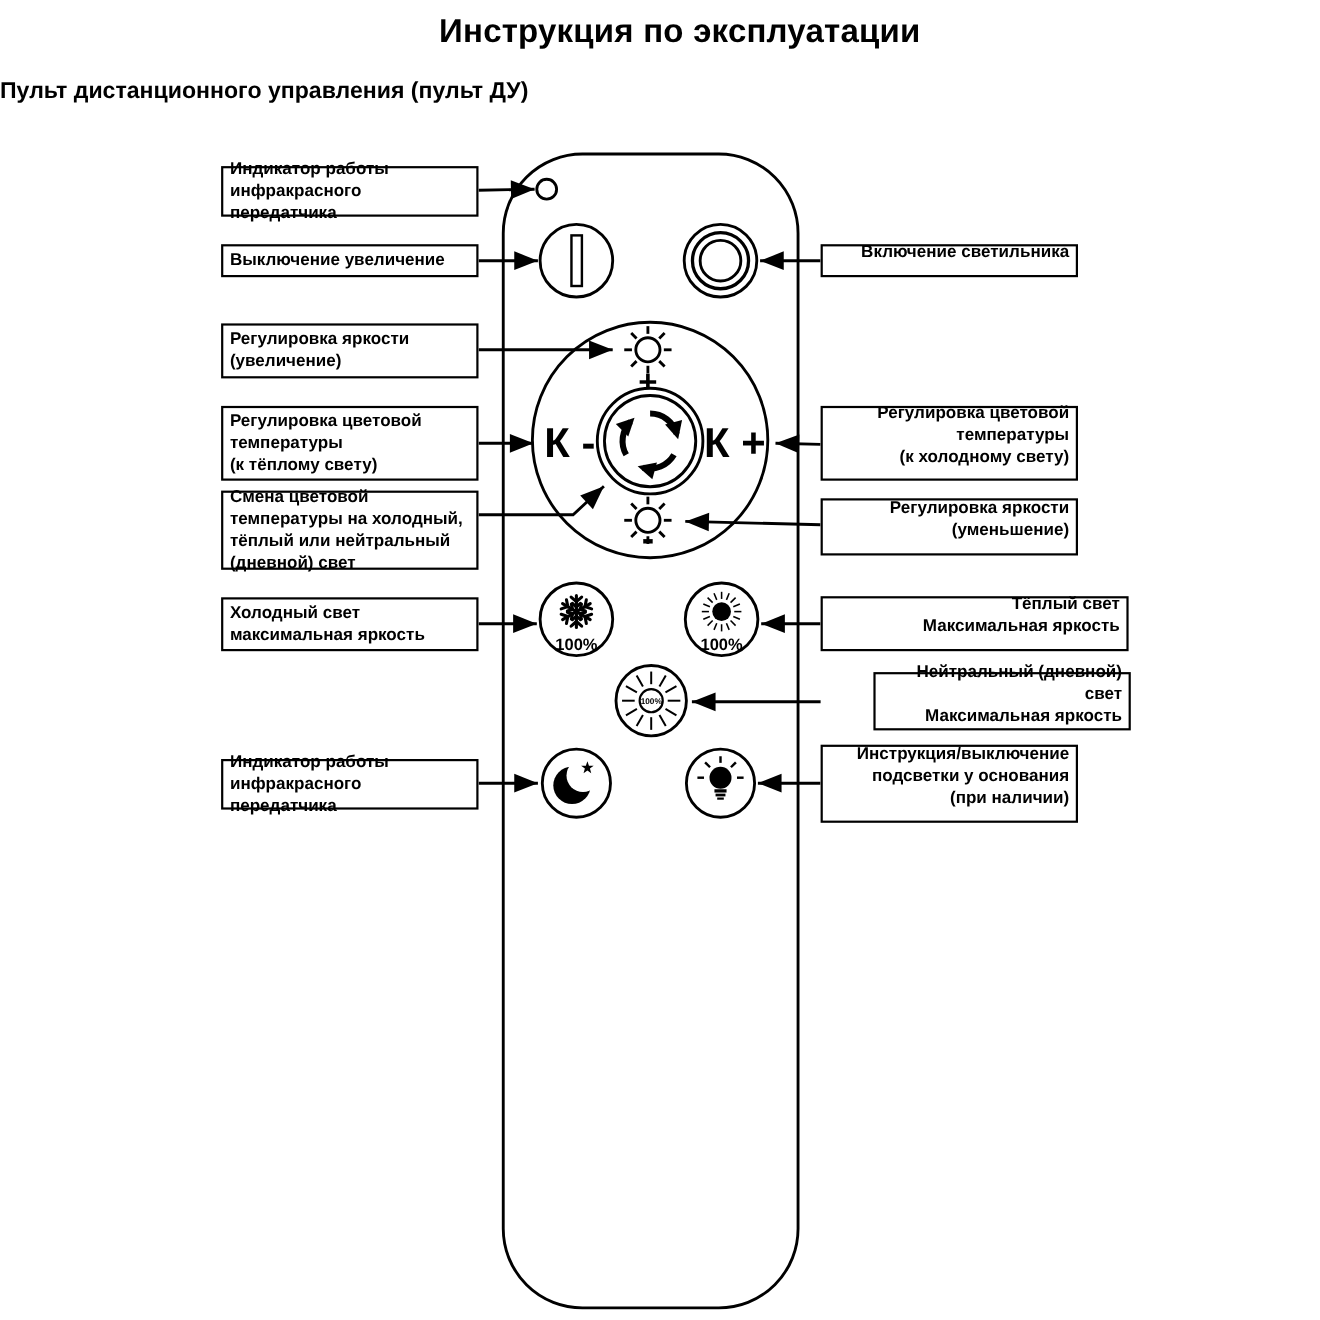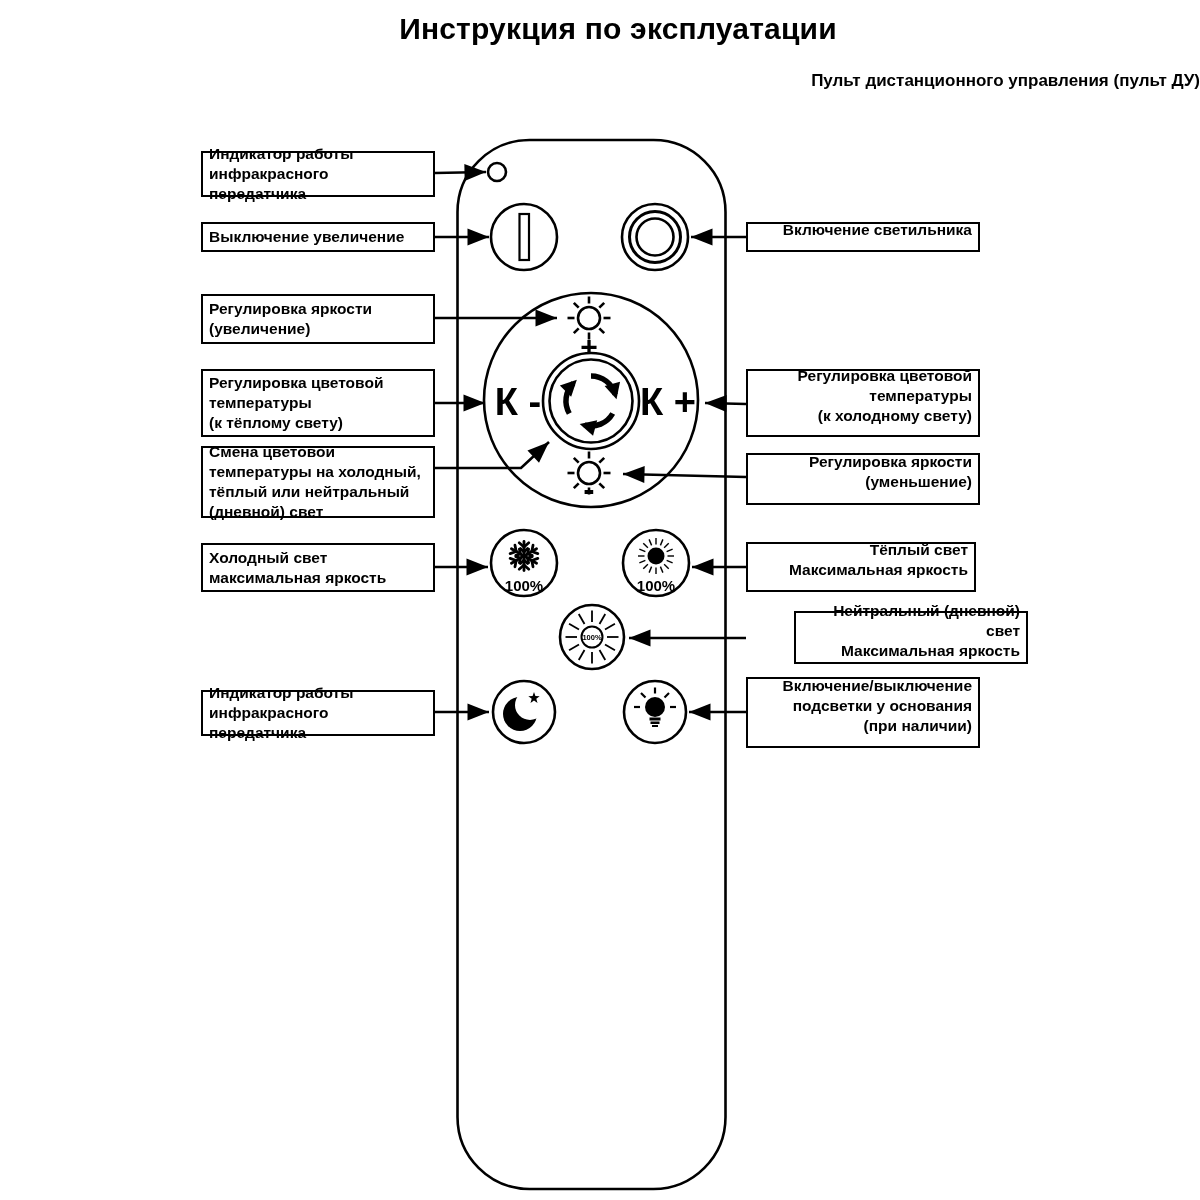--- a/index.html
+++ b/index.html
@@ -5,22 +5,22 @@
   html,body{margin:0;padding:0;}
   body{
     width:1200px;height:1200px;position:relative;background:#ffffff;
     font-family:"Liberation Sans", sans-serif;color:#000;overflow:hidden;
   }
   .page-title{
     position:absolute;top:12px;left:18px;width:1200px;text-align:center;
     font-size:30px;font-weight:bold;letter-spacing:0.2px;
   }
   .page-subtitle{
-    position:absolute;top:71px;left:0;width:1200px;text-align:right;
-    font-size:17px;font-weight:bold;
+    position:absolute;top:71px;left:0;width:1200px;text-align:left;
+    font-size:21px;font-weight:bold;
   }
   .callout{
     position:absolute;box-sizing:border-box;border:2px solid #000;background:#fff;
     display:flex;align-items:center;
     font-size:15.5px;font-weight:bold;line-height:1.29;white-space:pre-line;
   }
   .callout.left{justify-content:flex-start;text-align:left;padding:2px 4px 2px 6px;}
   .callout.right{justify-content:flex-end;text-align:right;padding:2px 6px 16px 4px;}
   svg text{font-family:"Liberation Sans", sans-serif;}
   svg{position:absolute;top:0;left:0;}
@@ -206,19 +206,19 @@
 максимальная яркость</div>
 <div class="callout left" style="left:201px;top:690px;width:234px;height:46px;">Индикатор работы
 инфракрасного передатчика</div>
 
 <div class="callout right" style="left:746px;top:222px;width:234px;height:30px;">Включение светильника</div>
 <div class="callout right" style="left:746px;top:369px;width:234px;height:68px;">Регулировка цветовой
 температуры
 (к холодному свету)</div>
 <div class="callout right" style="left:746px;top:453px;width:234px;height:52px;">Регулировка яркости
 (уменьшение)</div>
-<div class="callout right" style="left:746px;top:542px;width:230px;height:50px;">Тёплый свет
+<div class="callout right" style="left:746px;top:542px;width:280px;height:50px;">Тёплый свет
 Максимальная яркость</div>
 <div class="callout right" style="left:746px;top:611px;width:234px;height:53px;margin-left:48px;">Нейтральный (дневной) свет
 Максимальная яркость</div>
-<div class="callout right" style="left:746px;top:677px;width:234px;height:71px;">Включение/выключение
+<div class="callout right" style="left:746px;top:677px;width:234px;height:71px;">Инструкция/выключение
 подсветки у основания
 (при наличии)</div>
 
 </body></html>

